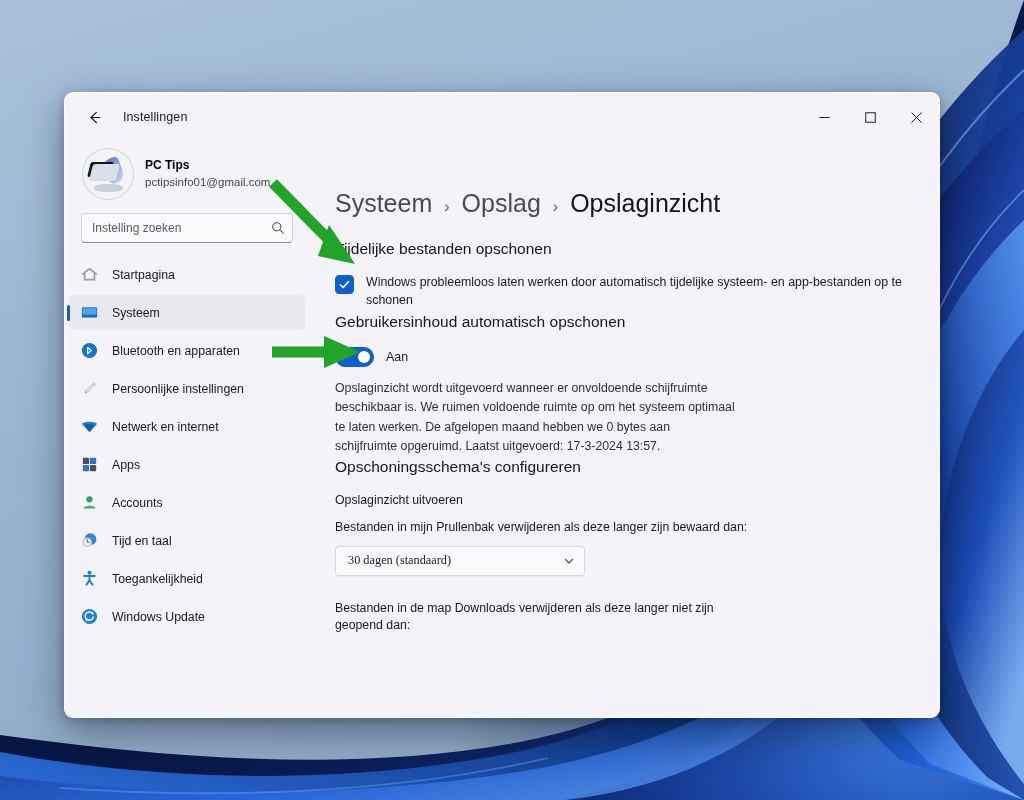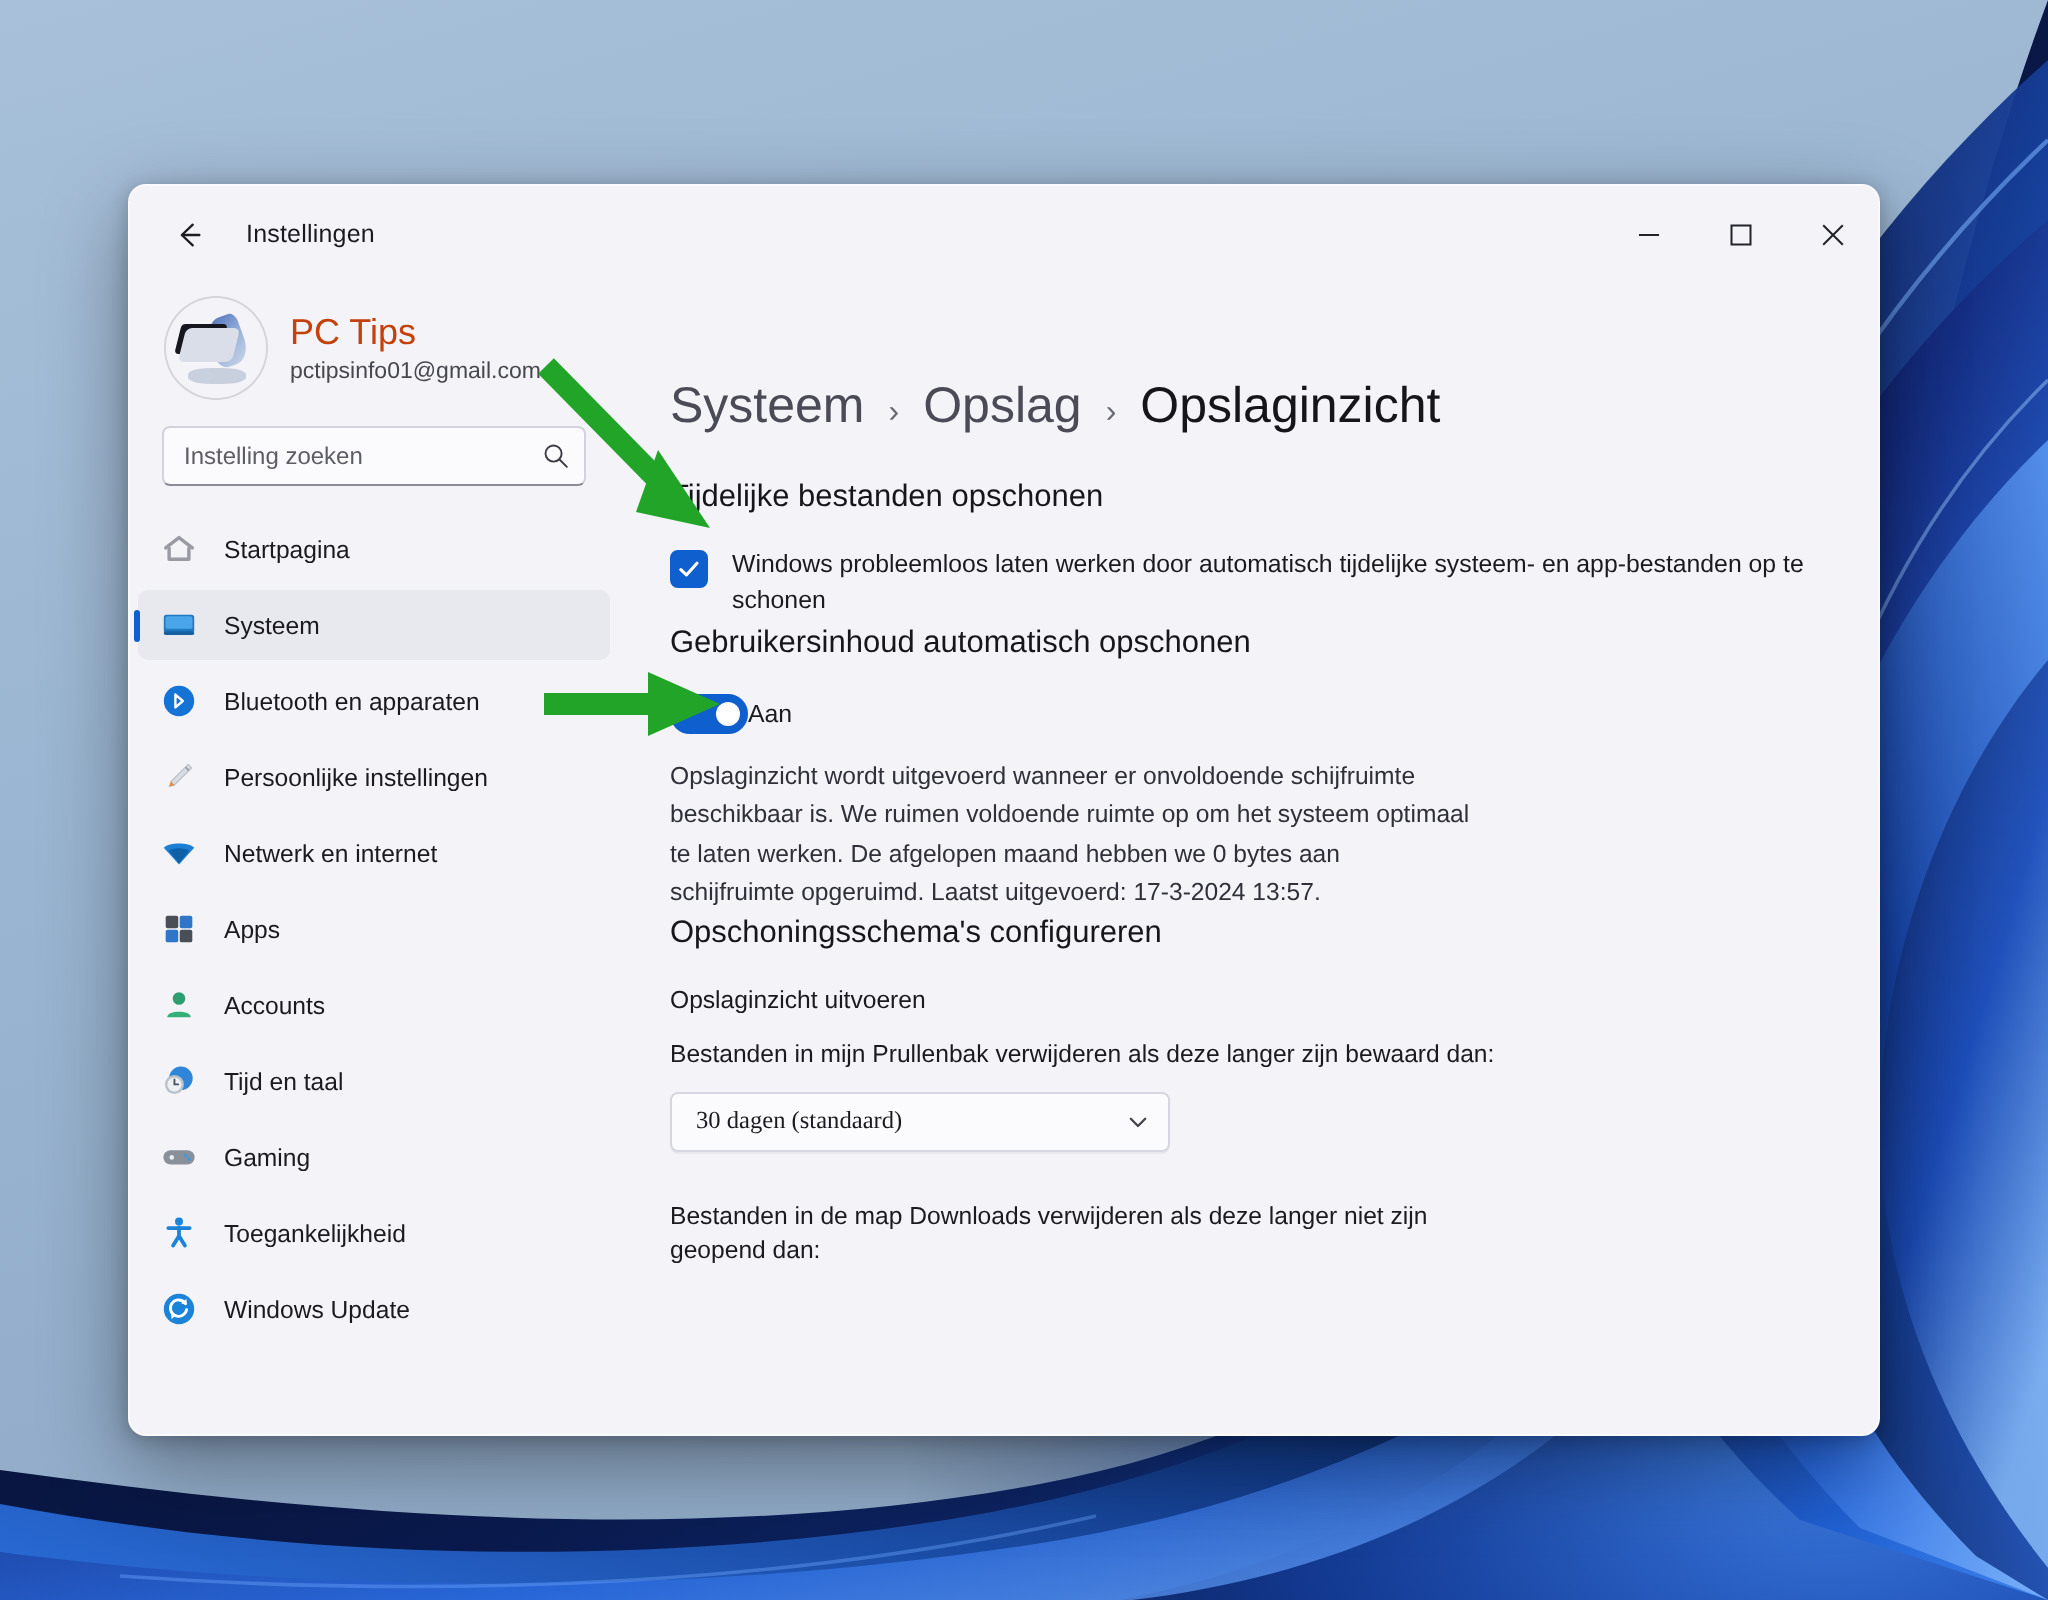--- a/index.html
+++ b/index.html
@@ -156,23 +156,23 @@
     width: 58%; height: 16%;
     background: #c8d0de;
     border-radius: 40%;
   }
   #account-text {
     margin-left: 12px;
     line-height: 1.28;
     overflow: hidden;
   }
   #account-name {
-    font-size: 18px;
-    font-weight: normal;
-    color: #c2410c;
+    font-size: 12px;
+    font-weight: bold;
+    color: #000000;
   }
   #account-email {
     font-size: 11.5px;
     color: #474750;
     margin-top: 1px;
   }
 
   #search-wrap {
     margin: 0 16px 14px 16px;
     position: relative;
@@ -308,20 +308,21 @@
   #temp-files-label {
     font-size: 12.4px;
     color: #1b1b1f;
     line-height: 1.42;
   }
 
   
   #autoclean-toggle-row {
     display: flex;
     align-items: center;
+    gap: 12px;
     margin-bottom: 12px;
     cursor: pointer;
     width: fit-content;
   }
   .wtoggle {
     width: 39px;
     height: 20px;
     border-radius: 10px;
     background: #0f5fce;
     position: relative;
@@ -612,31 +613,20 @@
               <svg width="19" height="19" viewBox="0 0 20 20">
                 <circle cx="11" cy="8.6" r="6.2" fill="#2f86d8"></circle>
                 <circle cx="7.6" cy="11.8" r="5" fill="#b9c2cc"></circle>
                 <circle cx="7.6" cy="11.8" r="3.7" fill="#eef1f4"></circle>
                 <path d="M7.6 9.2 V11.8 H9.6" stroke="#4a5460" stroke-width="1" fill="none" stroke-linecap="round"></path>
               </svg>
             </span>
             <span class="nav-label">Tijd en taal</span>
           </div>
 
-          <div class="nav-item">
-            <span class="nav-icon">
-              <svg width="19" height="19" viewBox="0 0 20 20">
-                <rect x="1.8" y="6.4" width="16.4" height="7.6" rx="3.8" fill="#8a9099"></rect>
-                <circle cx="6.2" cy="10.2" r="1.2" fill="#e9edf1"></circle>
-                <circle cx="13.6" cy="9.3" r="0.95" fill="#3e9ade"></circle>
-                <circle cx="15.3" cy="11.1" r="0.95" fill="#3e9ade"></circle>
-              </svg>
-            </span>
-            <span class="nav-label">Gaming</span>
-          </div>
 
           <div class="nav-item">
             <span class="nav-icon">
               <svg width="19" height="19" viewBox="0 0 20 20">
                 <circle cx="10" cy="4" r="2.1" fill="#1b84d8"></circle>
                 <path d="M4.4 7.4 H15.6" stroke="#1b84d8" stroke-width="2" stroke-linecap="round"></path>
                 <path d="M10 7 V11.6 M10 11.6 L6.9 16.6 M10 11.6 L13.1 16.6" stroke="#1b84d8" stroke-width="2" stroke-linecap="round" fill="none"></path>
               </svg>
             </span>
             <span class="nav-label">Toegankelijkheid</span>

